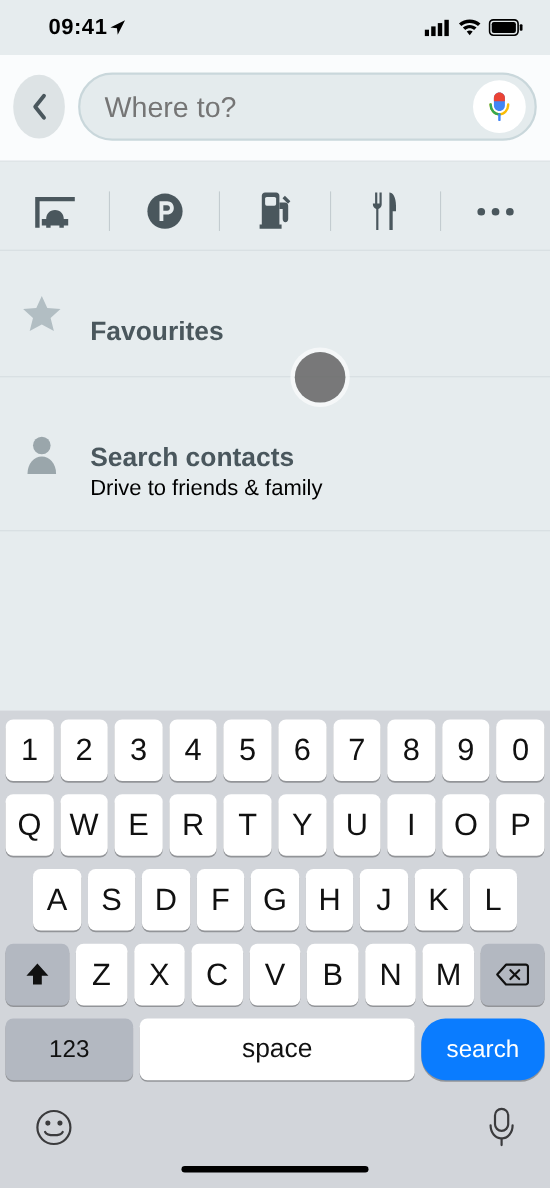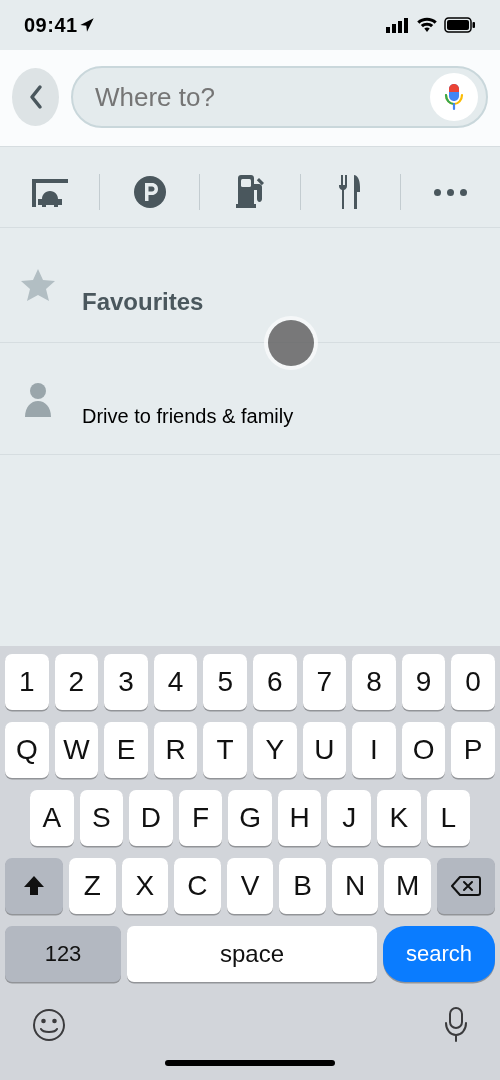--- a/index.html
+++ b/index.html
@@ -1,21 +1,21 @@
 <!DOCTYPE html>
 <html><head>
 <meta charset="utf-8">
 <style>
   * { box-sizing: border-box; margin: 0; padding: 0; -webkit-font-smoothing: antialiased; }
   html, body { width: 500px; height: 1080px; overflow: hidden; font-family: -apple-system, Helvetica, Arial, sans-serif; }
   body { background: #e6ecee; position: relative; }
 
   
   .status-bar { height: 50px; padding: 0 24px; display: flex; align-items: center; justify-content: space-between; font-weight: 600; font-size: 20px; letter-spacing: 0.5px; }
-  .status-left { display: flex; align-items: center; gap: 1px; }
+  .status-left { display: flex; align-items: center; gap: 1px; margin-left: 20px; }
   .status-right { display: flex; align-items: center; gap: 6px; }
 
   
   .header-wrap { background: #fafcfd; padding: 16px 12px 18px 12px; border-bottom: 1px solid #d6dde0; }
   .search-row { display: flex; align-items: center; gap: 12px; justify-content: space-between; }
   .back-btn { width: 58px; height: 58px; border-radius: 50%; background: #dde3e5; display: flex; align-items: center; justify-content: center; }
   .search-pill { flex: 1; height: 62px; border-radius: 31px; background: #e4ebed; border: 2px solid #c9d7db; display: flex; align-items: center; padding: 0 8px 0 22px; }
   .search-input { flex: 1; border: none; background: transparent; font-size: 26px; color: #9aa6ab; outline: none; font-weight: 500;}
   .mic-circle { width: 48px; height: 48px; border-radius: 50%; background: #fff; display: flex; align-items: center; justify-content: center; }
 
@@ -164,20 +164,21 @@
       </div>
   </div>
   <div class="list-row">
     <div class="li-icon">
       <svg width="30" height="36" viewBox="0 0 30 36">
           <circle cx="15" cy="10" r="8" class="person-fill"></circle>
           <path class="person-fill" d="M2 36 C2 26 8 20 15 20 C22 20 28 26 28 36 Z"></path>
         </svg>
     </div>
     <div class="li-text">
+      <div class="li-title">Search contacts</div>
       <div class="li-sub">Drive to friends &amp; family</div>
     </div>
   </div>
 </div>
 
 <div class="touch-dot"></div>
 
 <div class="kbd">
   <div class="krow">
     <div class="key">1</div>

